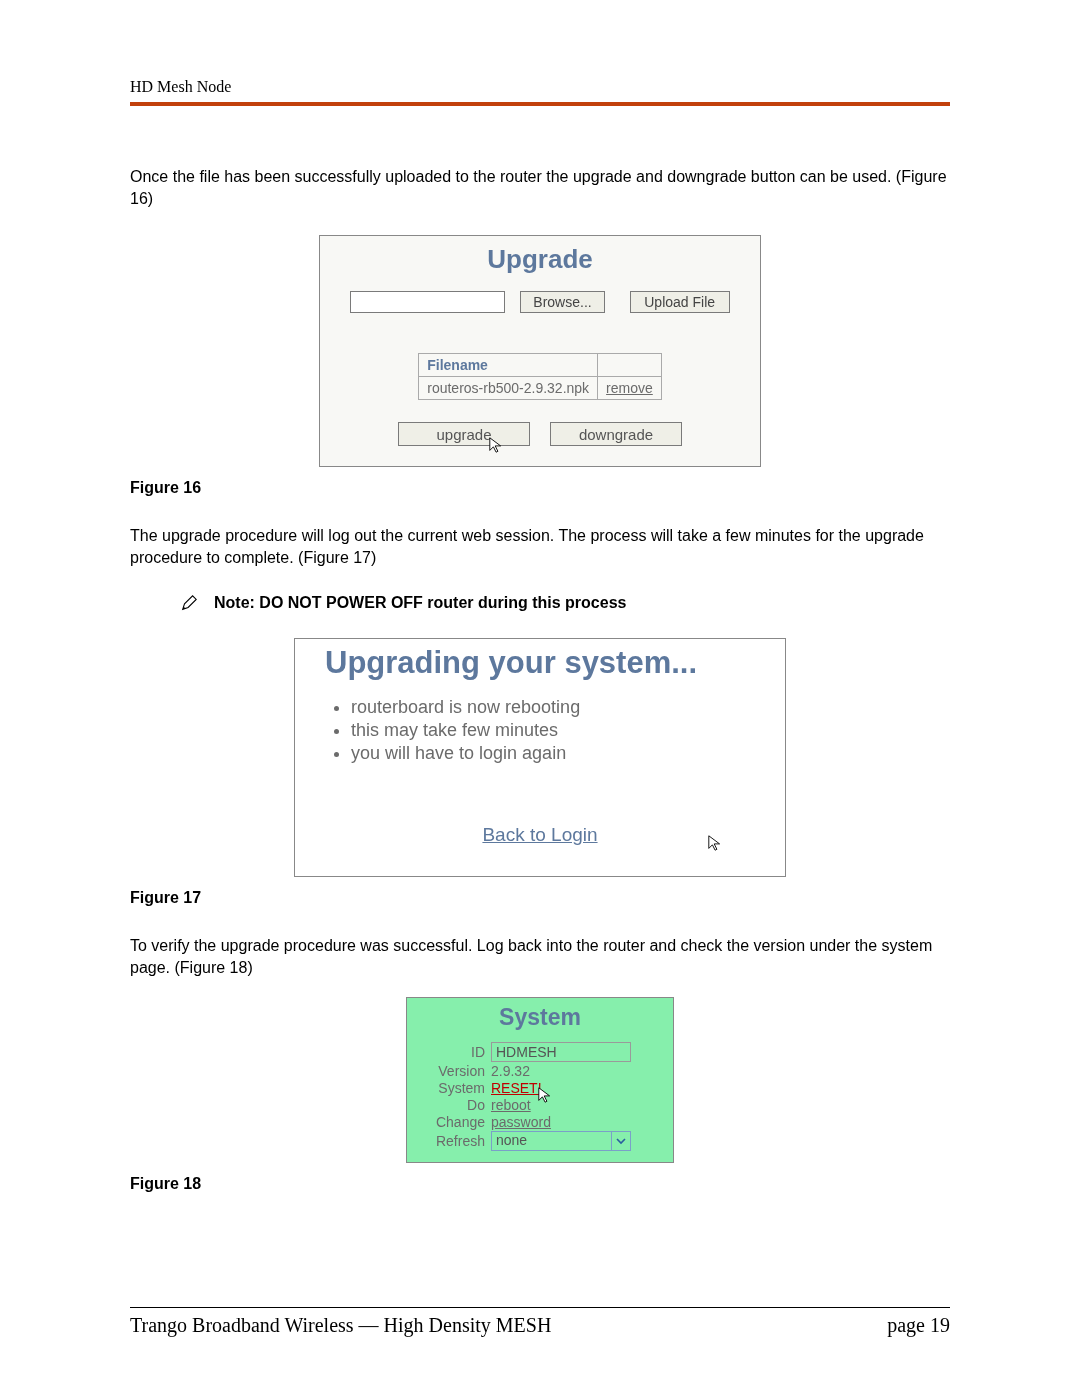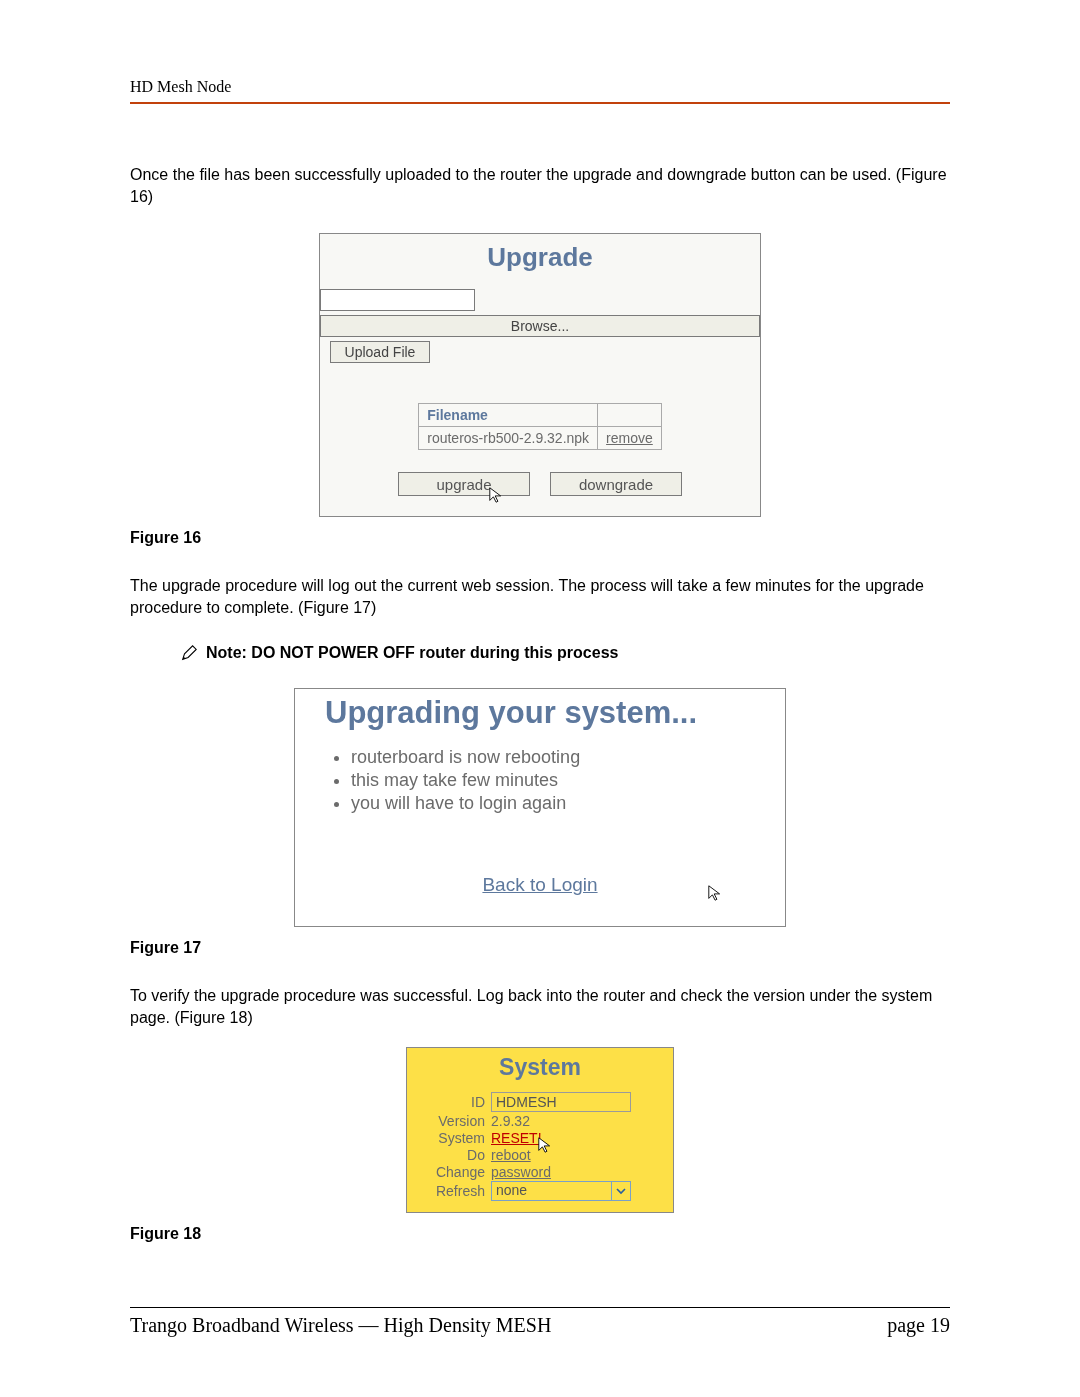--- a/index.html
+++ b/index.html
@@ -15,39 +15,39 @@
     left:130px;
     right:130px;
     top:78px;
     bottom:100px;
   }
   .hdr{
     font-family:Garamond,Georgia,serif;
     font-size:16px;
     color:#000;
     padding-bottom:6px;
-    border-bottom:2px solid #c2410c;
+    border-bottom:4px solid #c2410c;
     margin-bottom:60px;
   }
   .body-text{
     font-size:16px;
     line-height:1.35;
     color:#000;
   }
   .fig-caption{
     text-align:left;
     font-weight:bold;
     font-size:16px;
     margin-top:12px;
     margin-bottom:28px;
   }
   .note-row{
     display:flex;
     align-items:center;
-    gap:8px;
+    gap:16px;
     margin:26px 0 26px 50px;
     font-weight:bold;
     font-size:16px;
   }
   .pencil{
     width:18px;height:18px;flex:0 0 18px;
   }
   
   .fig16{
     width:440px;
@@ -60,23 +60,22 @@
     text-align:center;
     font-family:Verdana,Geneva,sans-serif;
     font-weight:bold;
     color:#5d789d;
     font-size:26px;
     padding:8px 0 16px 0;
   }
   .upload-row{
     display:flex;
     justify-content:center;
-    gap:4px;
+    gap:15px;
     margin-bottom:40px;
-    flex-direction:column;
   }
   .txtbox{
     background:#fff;
     border:1px solid #7a7a7a;
     height:22px;
     font-size:14px;
     padding:0 4px;
     box-sizing:border-box;
   }
   .btn{
@@ -149,21 +148,21 @@
     margin-top:60px;
     font-family:Verdana,Geneva,sans-serif;
     font-size:19px;
   }
   .back-login a{color:#5d789d;}
   
   .fig18{
     width:238px;
     margin:18px auto 0 auto;
     border:1px solid #888;
-    background:#fde047;
+    background:#86efac;
     padding:6px 14px 10px 14px;
     position:relative;
   }
   .fig18 .panel-title{font-size:23px;padding:0 0 10px 0;}
   .sys-row{
     display:flex;
     font-family:Verdana,Geneva,sans-serif;
     font-size:14px;
     color:#6b6b6b;
     align-items:center;

